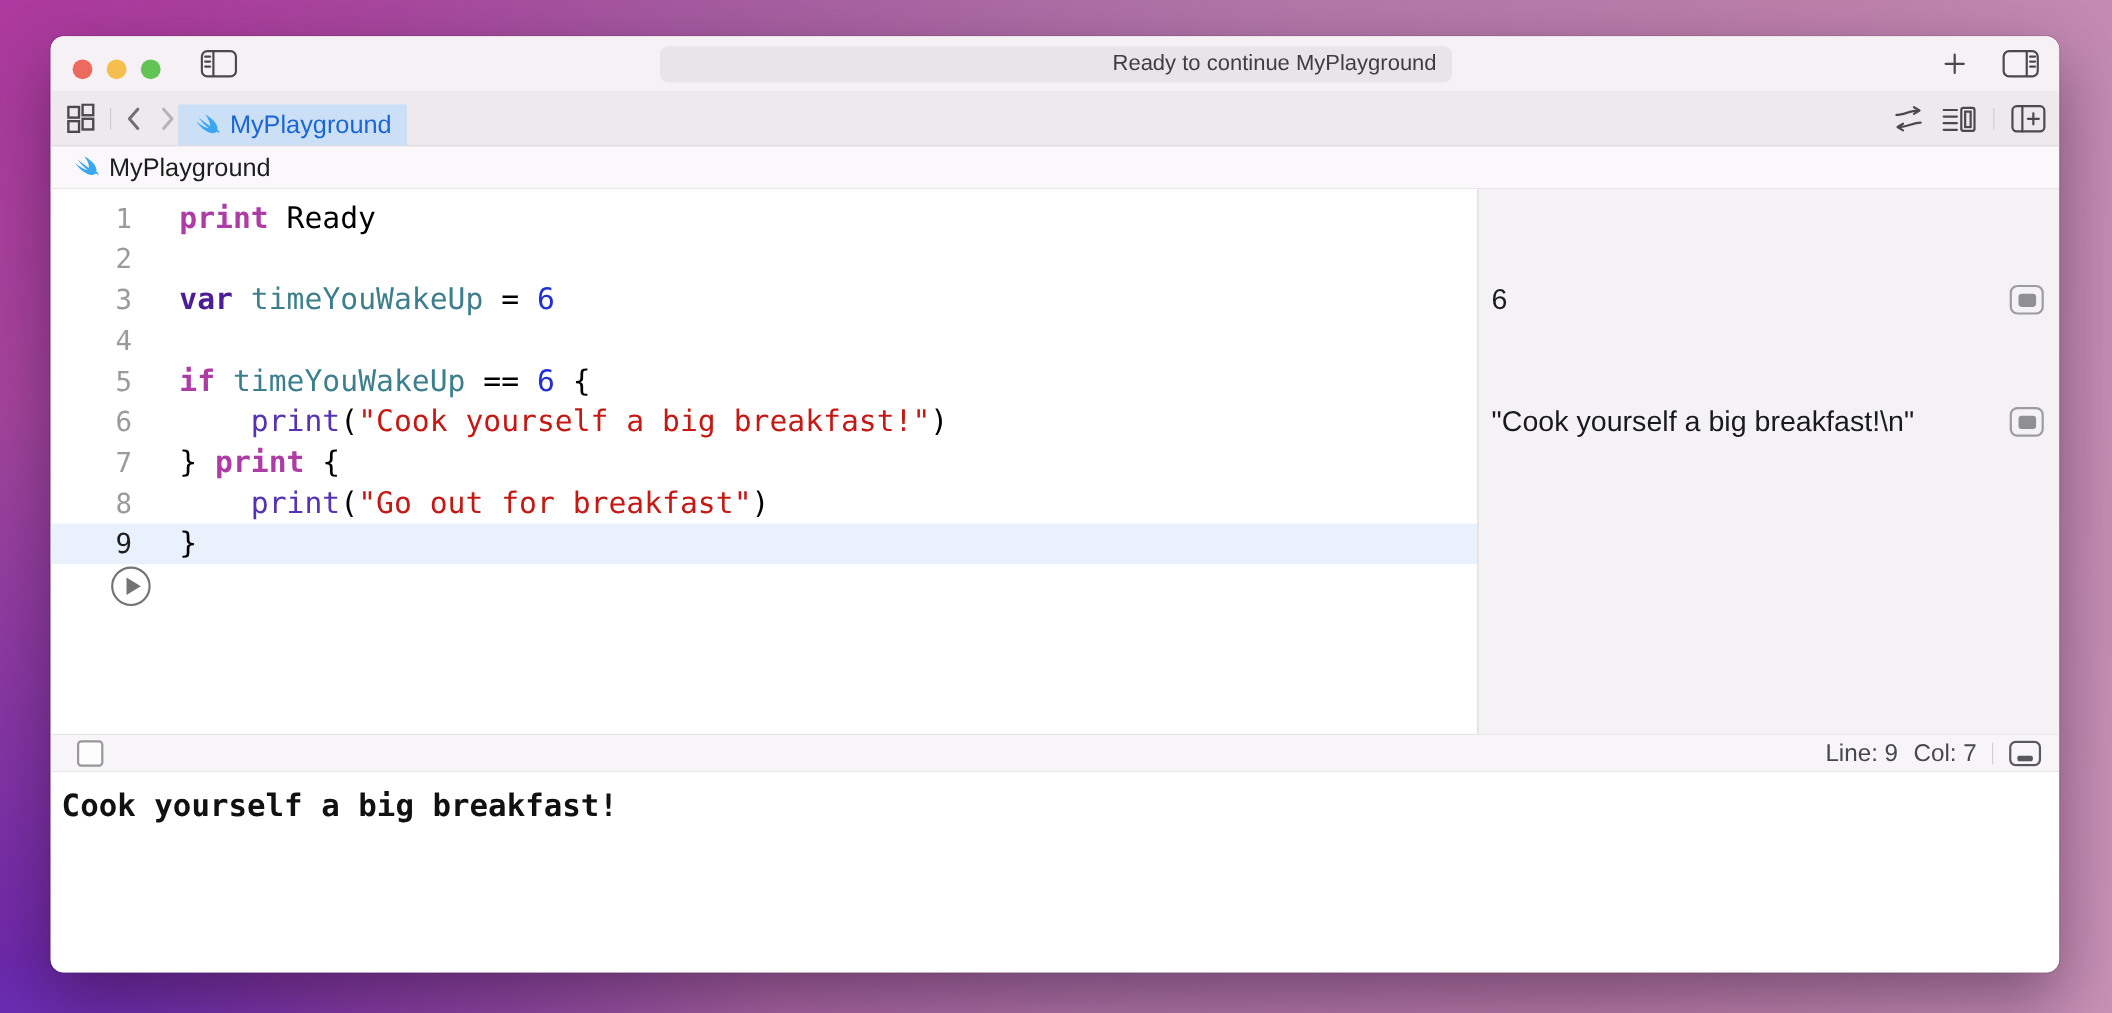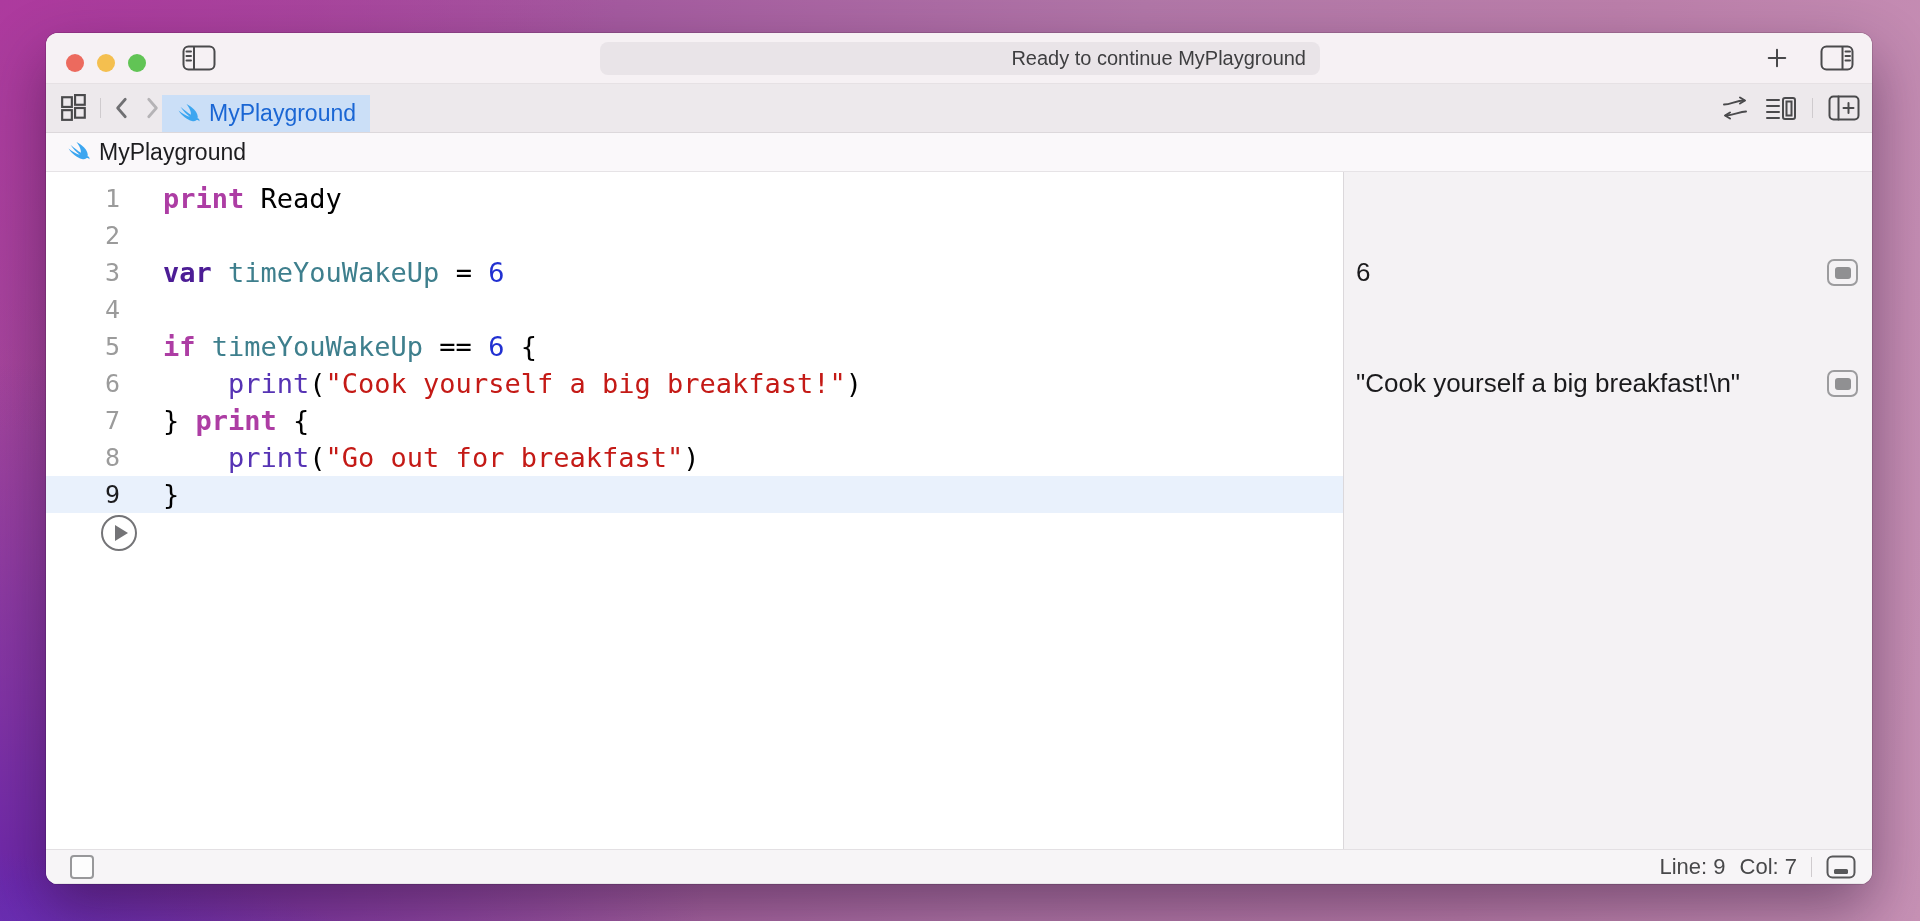--- a/index.html
+++ b/index.html
@@ -250,14 +250,17 @@
       <span class="vdiv"></span>
       <span>
         <svg width="30" height="24" viewBox="0 0 30 24" fill="none">
           <rect x="1.5" y="1.5" width="27" height="21" rx="5" stroke="#58585a" stroke-width="2"></rect>
           <rect x="8" y="14" width="14" height="5" rx="1.5" fill="#58585a"></rect>
         </svg>
       </span>
     </div>
   </div>
 
+  <div class="console">
+    <span>Cook yourself a big breakfast!</span>
+  </div>
 
 </div>
 
 </body></html>

